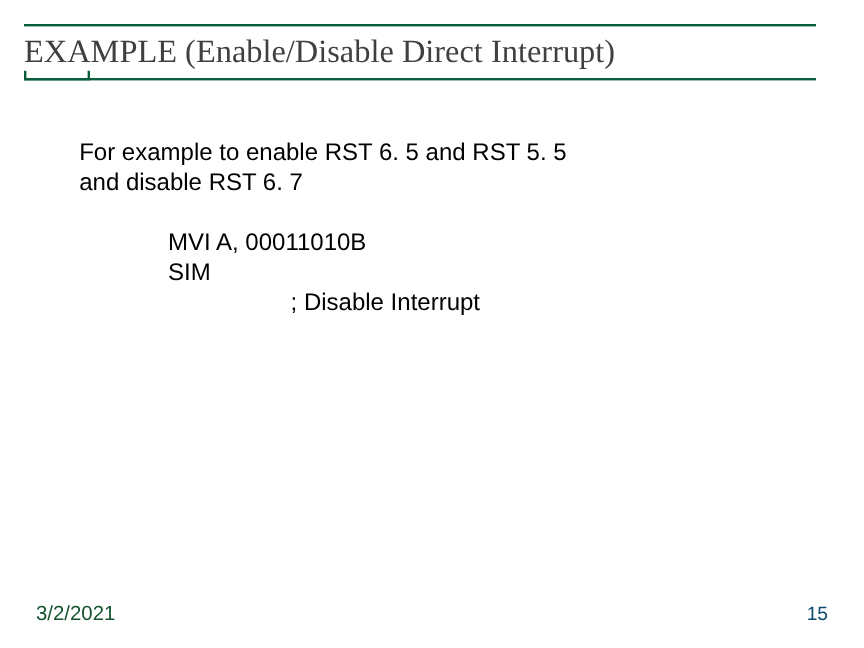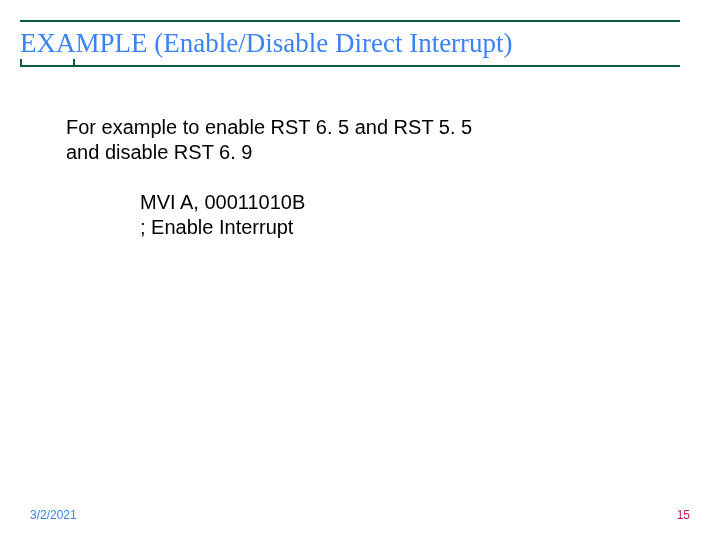--- a/index.html
+++ b/index.html
@@ -18,21 +18,21 @@
   }
   .title-rule-top {
     width: 100%;
     height: 2px;
     background: #0a5d3a;
     margin-bottom: 6px;
   }
   .title-text {
     font-family: "Times New Roman", Times, serif;
     font-size: 27px;
-    color: #3b82f6;
+    color: #404040;
     font-weight: 400;
     padding-bottom: 6px;
   }
   .title-rule-bottom {
     width: 100%;
     height: 2px;
     background: #0a5d3a;
     position: relative;
   }
   .title-rule-bottom::before {
@@ -64,65 +64,66 @@
     line-height: 1.25;
   }
   .code-block {
     position: absolute;
     left: 140px;
     top: 190px;
     font-size: 20px;
     color: #000;
     line-height: 1.25;
   }
-  .code-row { display: flex; }
+  .code-row { display: flex; justify-content: flex-end; }
   .code-inst { width: 260px; }
   .code-cmt { }
 
   .footer-date {
     position: absolute;
     left: 30px;
     bottom: 18px;
-    font-size: 12px;
-    color: #3b82f6;
+    font-size: 17px;
+    color: #14532d;
   }
   .footer-page {
     position: absolute;
     right: 30px;
     bottom: 18px;
-    font-size: 12px;
-    color: #be185d;
+    font-size: 16px;
+    color: #0c4a6e;
   }
 </style>
 </head>
 <body>
 
 <div class="slide">
 
   <div class="title-wrap">
     <div class="title-rule-top"></div>
     <div class="title-text">EXAMPLE (Enable/Disable Direct Interrupt)</div>
     <div class="title-rule-bottom">
       <div class="title-notch"></div>
     </div>
   </div>
 
   <div class="intro">
     <div>For example to enable RST 6. 5 and RST 5. 5</div>
-    <div>and disable RST 6. 9</div>
+    <div>and disable RST 6. 7</div>
   </div>
 
   <div class="code-block">
     <div class="code-row">
       <div class="code-inst">MVI A, 00011010B</div>
       <div class="code-cmt"></div>
     </div>
     <div class="code-row">
+      <div class="code-inst">SIM</div>
     </div>
     <div class="code-row">
-      <div class="code-cmt">; Enable Interrupt</div>
+      <div class="code-cmt">; Disable Interrupt</div>
     </div>
   </div>
 
   <div class="footer-date">3/2/2021</div>
   <div class="footer-page">15</div>
 
 </div>
 
 </body></html>

